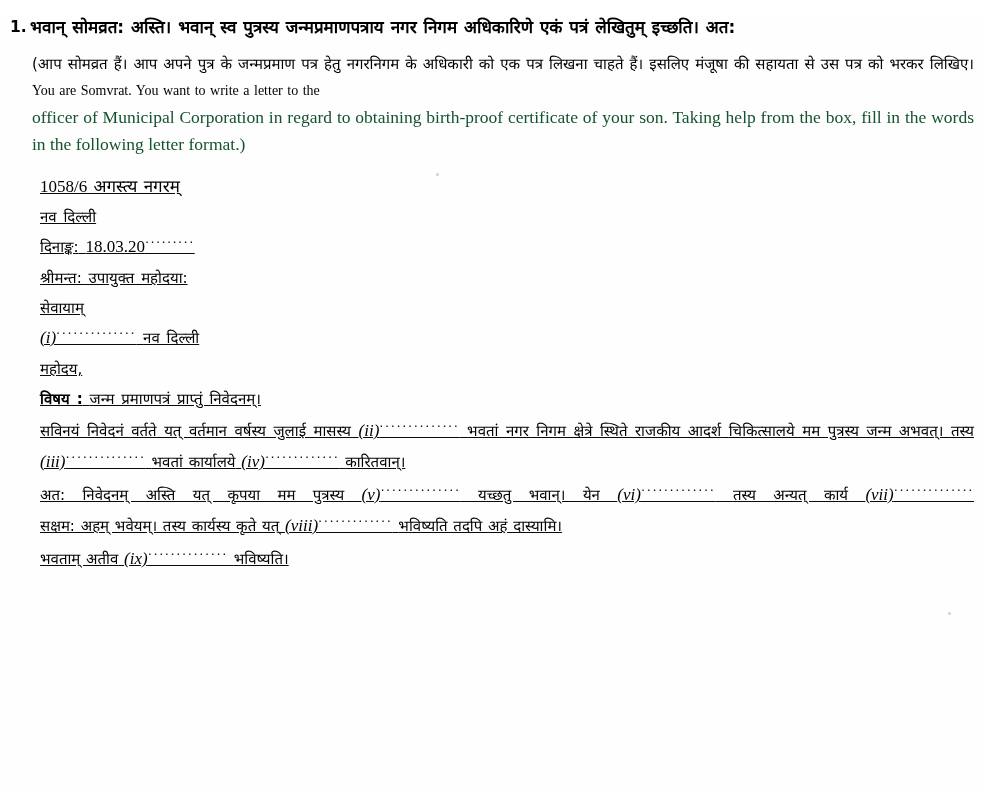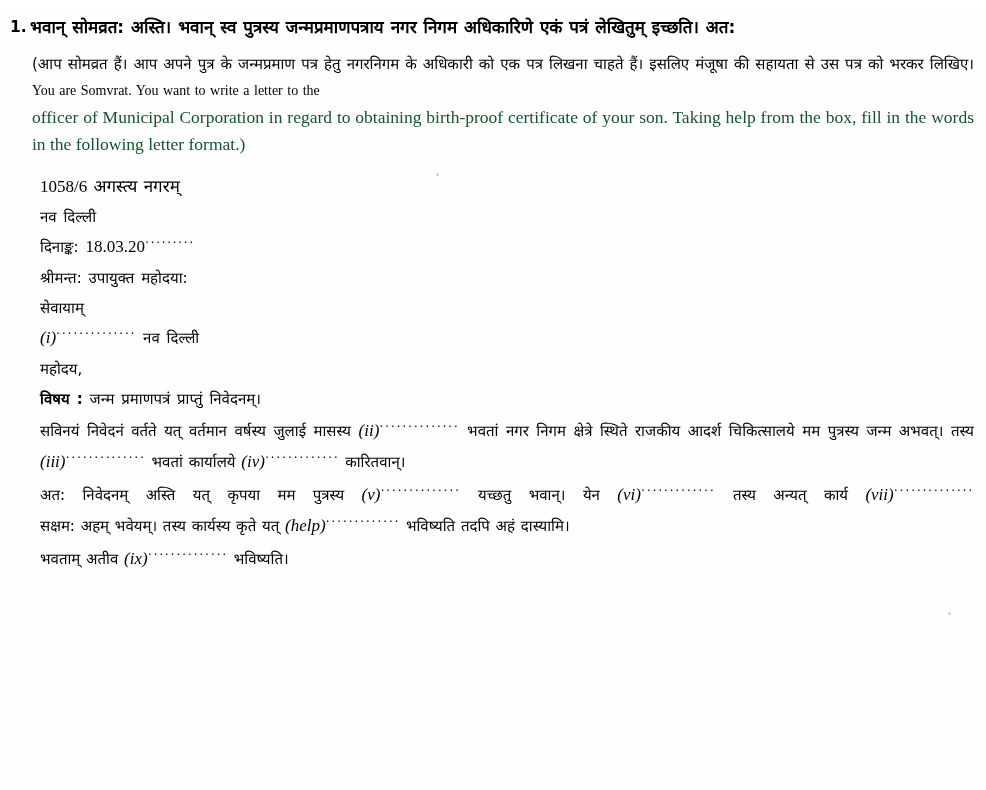--- a/index.html
+++ b/index.html
@@ -114,20 +114,21 @@
     padding-left: 32px;
     padding-right: 12px;
     text-align: justify;
   }
 
   
   .letter {
     margin-top: 14px;
     padding-left: 40px;
     padding-right: 12px;
+    text-decoration: underline;
   }
   .l-line {
     font-family: "DejaVu Sans", sans-serif;
     font-size: 15px;
     line-height: 30px;
     color: #000;
     white-space: nowrap;
     word-spacing: 2px;
   }
   .l-line.bold-lead b {
@@ -243,21 +244,21 @@
     </div>
 
     <div class="l-para">
       <span class="seg">अत: निवेदनम् अस्ति यत् कृपया मम पुत्रस्य</span>
       <span class="nowrap"><span class="roman">(v)</span><span class="dots">··············</span></span>
       <span class="seg">यच्छतु भवान्। येन</span>
       <span class="nowrap"><span class="roman">(vi)</span><span class="dots">·············</span></span>
       <span class="seg">तस्य अन्यत् कार्य</span>
       <span class="nowrap"><span class="roman">(vii)</span><span class="dots">··············</span></span>
       <span class="seg">सक्षम: अहम् भवेयम्। तस्य कार्यस्य कृते यत्</span>
-      <span class="nowrap"><span class="roman">(help)</span><span class="dots">·············</span></span>
+      <span class="nowrap"><span class="roman">(viii)</span><span class="dots">·············</span></span>
       <span class="seg">भविष्यति तदपि अहं दास्यामि।</span>
     </div>
 
     <div class="l-para">
       <span class="seg">भवताम् अतीव</span>
       <span class="nowrap"><span class="roman">(ix)</span><span class="dots">··············</span></span>
       <span class="seg">भविष्यति।</span>
     </div>
 
   </div>

